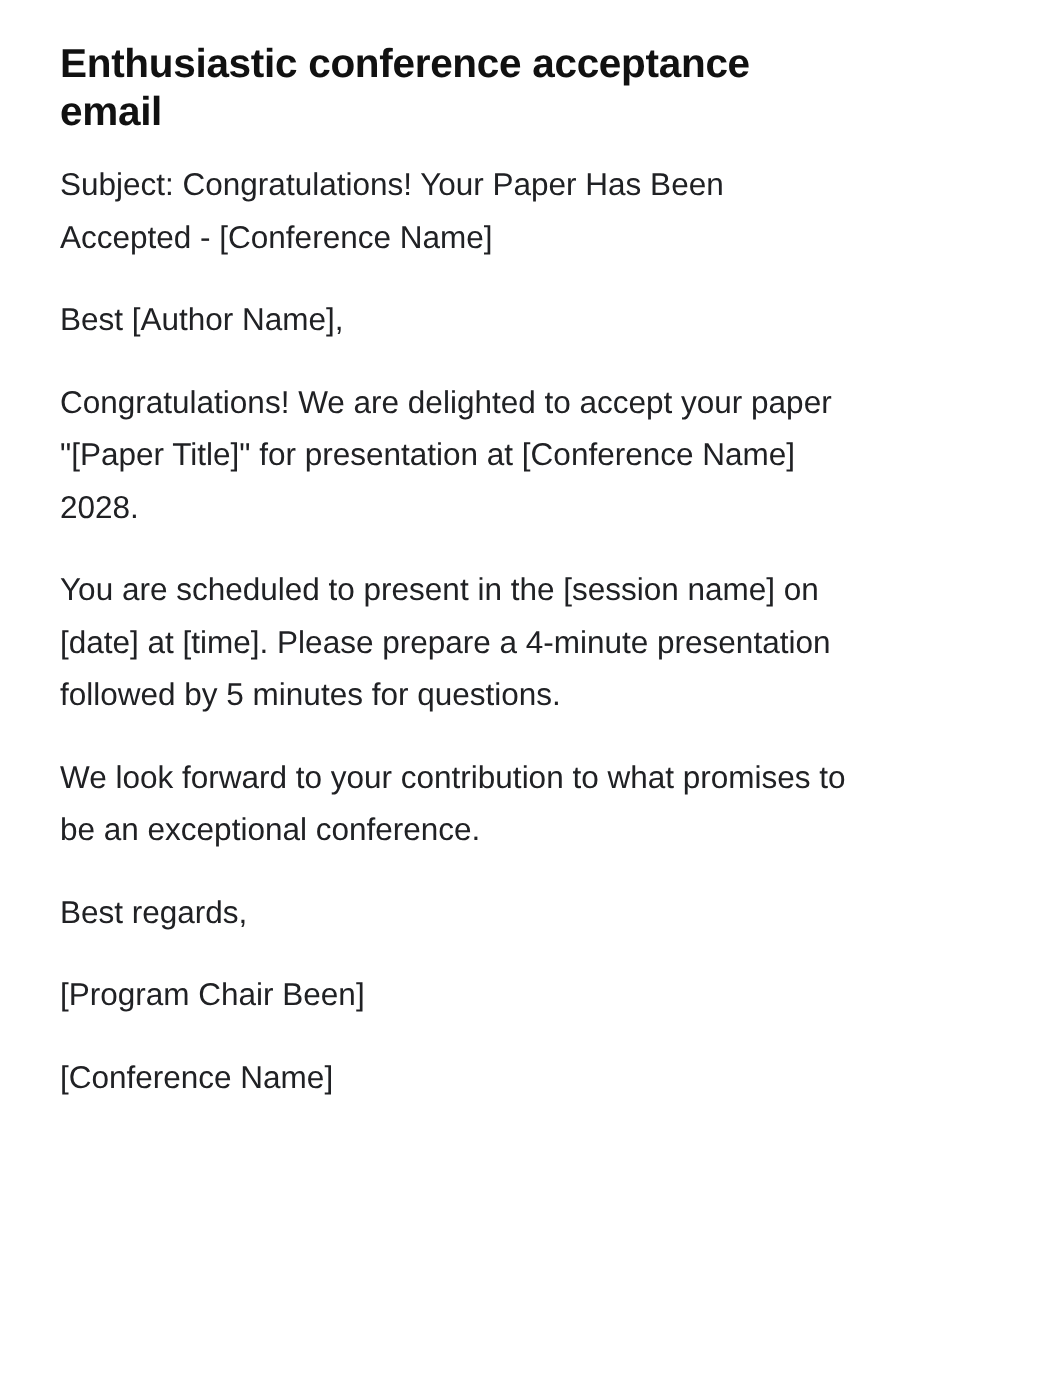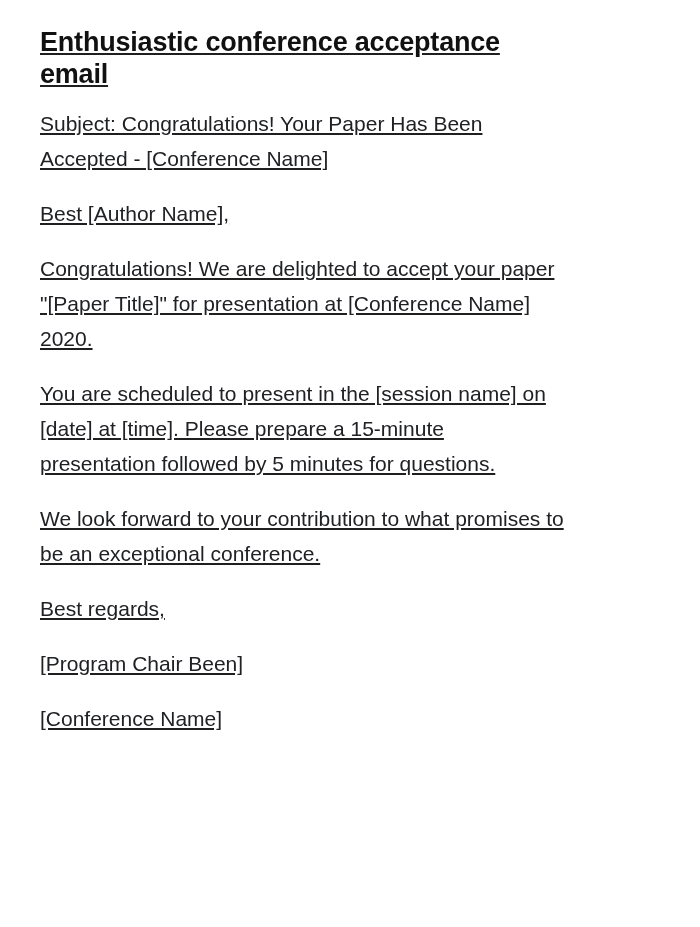--- a/index.html
+++ b/index.html
@@ -14,21 +14,20 @@
     color: #1f1f1f;
     -webkit-font-smoothing: antialiased;
     overflow: hidden;
   }
   .page {
     box-sizing: border-box;
     width: 624px;
     min-height: 927px;
     padding: 26px 60px 30px 40px;
     background: #ffffff;
-    text-decoration: underline;
   }
   .doc-title {
     font-size: 27px;
     line-height: 32px;
     font-weight: 700;
     letter-spacing: -0.2px;
     color: #111111;
     margin: 0 0 16px 0;
   }
   .doc-body {
@@ -50,21 +49,21 @@
 </head>
 <body>
 
 <div class="page">
 
   <h1 class="doc-title">Enthusiastic conference acceptance email</h1>
 
   <div class="doc-body">
     <p class="para">Subject: Congratulations! Your Paper Has Been Accepted - [Conference Name]</p>
     <p class="para">Best [Author Name],</p>
-    <p class="para">Congratulations! We are delighted to accept your paper "[Paper Title]" for presentation at [Conference Name] 2020.</p>
-    <p class="para">You are scheduled to present in the [session name] on [date] at [time]. Please prepare a 15-minute presentation followed by 5 minutes for questions.</p>
+    <p class="para">Congratulations! We are delighted to accept your paper "[Paper Title]" for presentation at [Conference Name] 2028.</p>
+    <p class="para">You are scheduled to present in the [session name] on [date] at [time]. Please prepare a 4-minute presentation followed by 5 minutes for questions.</p>
     <p class="para">We look forward to your contribution to what promises to be an exceptional conference.</p>
     <p class="para">Best regards,</p>
     <p class="para">[Program Chair Been]</p>
     <p class="para">[Conference Name]</p>
   </div>
 
 </div>
 
 </body></html>

